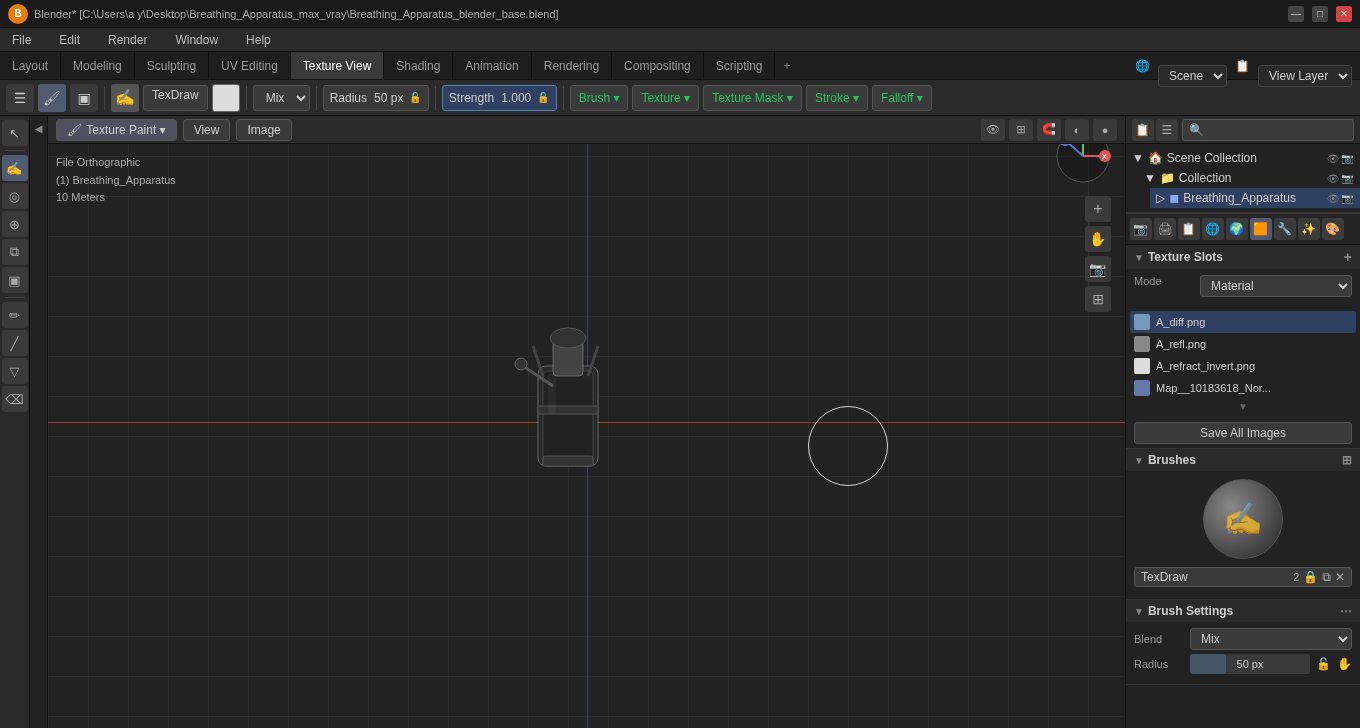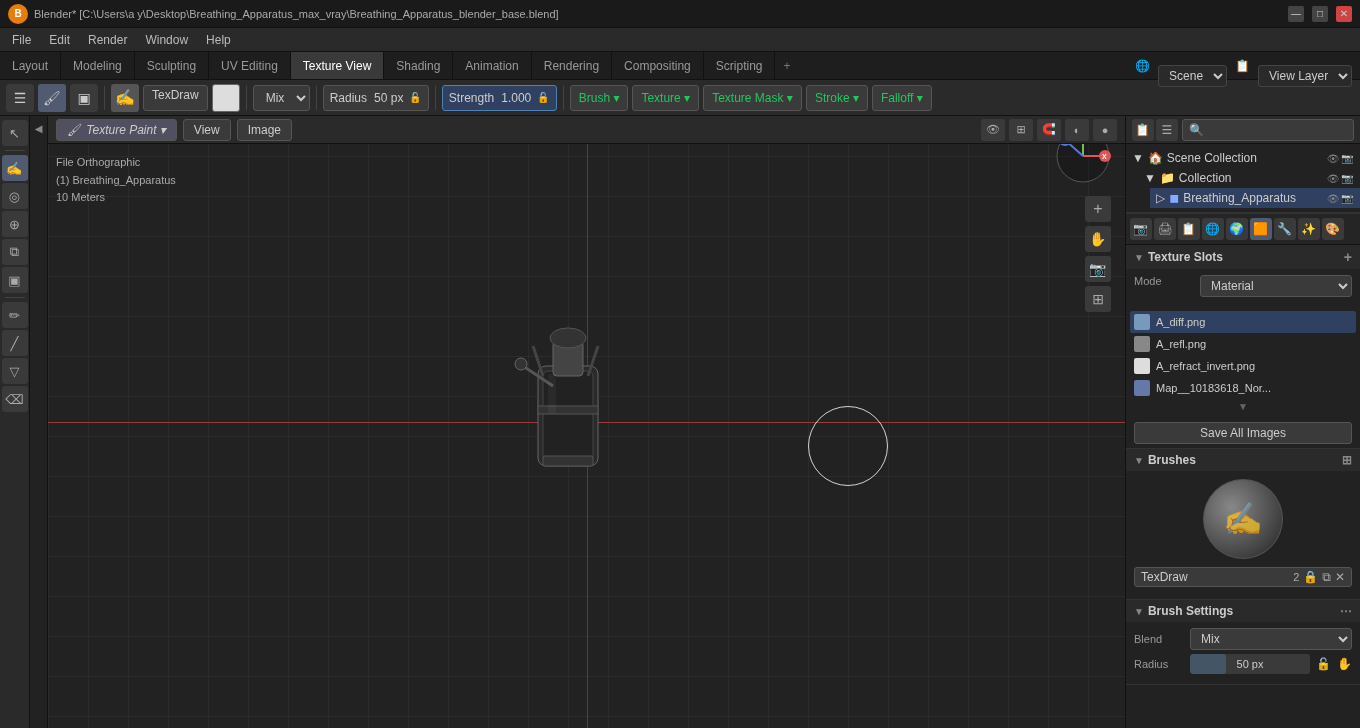--- a/index.html
+++ b/index.html
@@ -7,21 +7,21 @@
 
     
     #titlebar { background: #1a1a1a; height: 28px; display: flex; align-items: center; justify-content: space-between; padding: 0 8px; border-bottom: 1px solid #111; }
     #titlebar-left { display: flex; align-items: center; gap: 6px; }
     #titlebar-logo { width: 20px; height: 20px; background: #e87d0d; border-radius: 50%; display: flex; align-items: center; justify-content: center; font-size: 10px; color: white; font-weight: bold; }
     #titlebar-title { font-size: 11px; color: #aaa; }
     #titlebar-controls { display: flex; gap: 8px; }
     .win-btn { width: 16px; height: 16px; border-radius: 2px; border: none; cursor: pointer; font-size: 10px; display: flex; align-items: center; justify-content: center; background: #444; color: #ccc; }
 
     
-    #menubar { background: #2a2a2a; height: 24px; display: flex; align-items: center; padding: 0 4px; gap: 2px; border-bottom: 1px solid #111; }
+    #menubar { background: #2a2a2a; height: 24px; display: flex; align-items: center; padding: 0 4px; gap: 12px; border-bottom: 1px solid #111; }
     .menu-item { padding: 2px 8px; cursor: pointer; color: #bbb; font-size: 12px; border-radius: 3px; }
 
     
     #workspaces { background: #1e1e1e; height: 28px; display: flex; align-items: stretch; border-bottom: 1px solid #111; }
     .ws-tab { padding: 0 12px; display: flex; align-items: center; cursor: pointer; color: #999; font-size: 12px; border-right: 1px solid #111; }
     .ws-tab.active { background: #3a3a3a; color: #fff; }
     .ws-tab-plus { padding: 0 8px; display: flex; align-items: center; cursor: pointer; color: #777; }
     #ws-right { margin-left: auto; display: flex; align-items: center; gap: 8px; padding: 0 8px; }
     #scene-select, #layer-select { background: #2a2a2a; border: 1px solid #444; color: #ccc; padding: 2px 6px; font-size: 12px; border-radius: 3px; margin-top: 20px; }
 
@@ -222,21 +222,21 @@
   </div>
 
   <div id="viewport">
     <div id="viewport-grid"></div>
     <div id="viewport-hline"></div>
     <div id="viewport-vline"></div>
 
     <div id="mode-header" style="position:absolute;top:0;left:0;right:0;background:#2a2a2a;height:28px;z-index:10;display:flex;align-items:center;padding:0 8px;gap:6px;border-bottom:1px solid #111;">
       <div class="mh-btn mh-active">
         <span>🖌</span>
-        <span style="margin-left:4px;font-style:italic;">Texture Paint ▾</span>
+        <span style="margin-left:4px;">Texture Paint ▾</span>
       </div>
       <span class="mh-btn">View</span>
       <span class="mh-btn">Image</span>
       <div style="margin-left:auto;display:flex;gap:4px;">
         <div class="lt-btn" style="width:24px;height:22px;font-size:11px;">👁</div>
         <div class="lt-btn" style="width:24px;height:22px;font-size:11px;">⊞</div>
         <div class="lt-btn" style="width:24px;height:22px;font-size:11px;">🧲</div>
         <div class="lt-btn" style="width:24px;height:22px;font-size:11px;">◐</div>
         <div class="lt-btn" style="width:24px;height:22px;font-size:11px;">●</div>
       </div>

